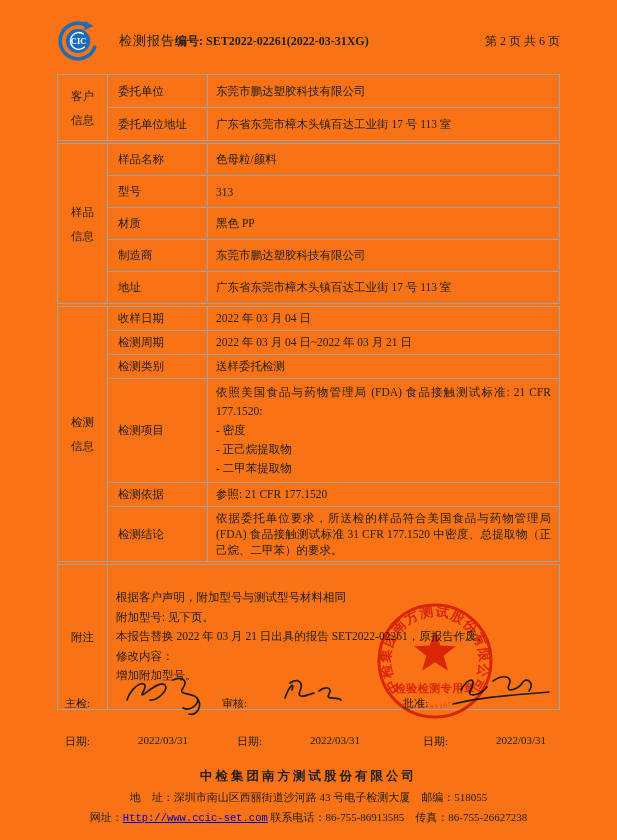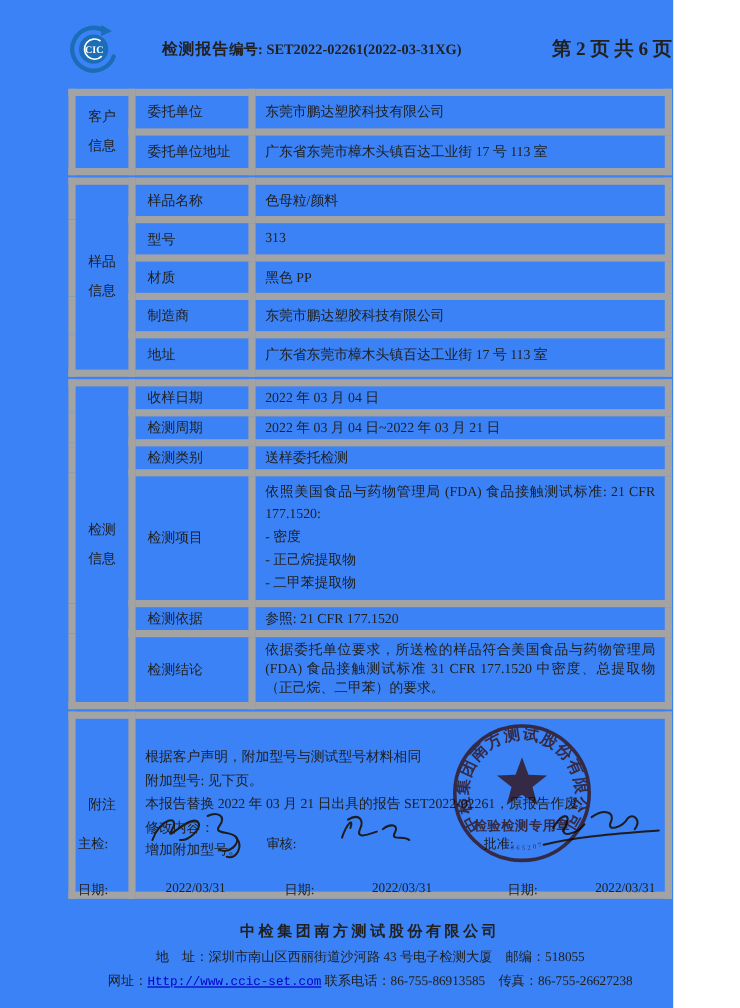--- a/index.html
+++ b/index.html
@@ -1,32 +1,32 @@
 <!DOCTYPE html>
 <html><head>
 <meta charset="utf-8">
 <style>
   * { margin:0; padding:0; box-sizing:border-box; }
   html,body { background:#ffffff; }
   .page {
-    position:relative; width:561px; height:840px; background:#3b82f6;
+    position:relative; width:617px; height:840px; background:#f97316;
     font-family:"Liberation Serif","DejaVu Serif",serif; color:#212121;
     overflow:hidden;
   }
   
   .hdr { position:absolute; top:18px; left:57px; width:503px; height:46px;
          display:flex; align-items:center; }
   .logo { width:42px; height:42px; flex:0 0 42px; }
-  .hdr-title { font-size:13px; font-weight:bold; margin-left:36px; letter-spacing:1px; }
+  .hdr-title { font-size:13px; font-weight:normal; margin-left:20px; letter-spacing:1px; }
   .hdr-no { font-size:12px; font-weight:bold; white-space:nowrap; }
-  .hdr-page { font-size:16px; font-weight:bold; margin-left:auto; white-space:nowrap; }
+  .hdr-page { font-size:12px; font-weight:normal; margin-left:auto; white-space:nowrap; }
   
   .tables { position:absolute; top:74px; left:57px; width:503px; }
   table { width:100%; border-collapse:collapse; table-layout:fixed; margin-bottom:2px; }
-  td { border:6px solid #a3a3a3; font-size:11.5px; color:#212121; vertical-align:middle; }
+  td { border:1px solid #a3a3a3; font-size:11.5px; color:#212121; vertical-align:middle; }
   col.c-grp { width:50px; } col.c-lbl { width:100px; }
   .grp { text-align:center; white-space:pre-line; line-height:24px; }
   .lbl { padding-left:10px; }
   .val { padding:2px 8px; }
   .h33 td { height:33px; } .h32 td { height:32px; } .h24 td { height:24px; }
   .multi { white-space:pre-line; line-height:19px; padding:4px 8px; text-align:justify; }
   .concl { line-height:16px; padding:3px 8px; text-align:justify; }
   .notes-cell { white-space:pre-line; line-height:19.5px; padding:23px 8px; }
   
   .sig-area { position:absolute; left:57px; top:640px; width:503px; height:120px; font-size:11px; }

